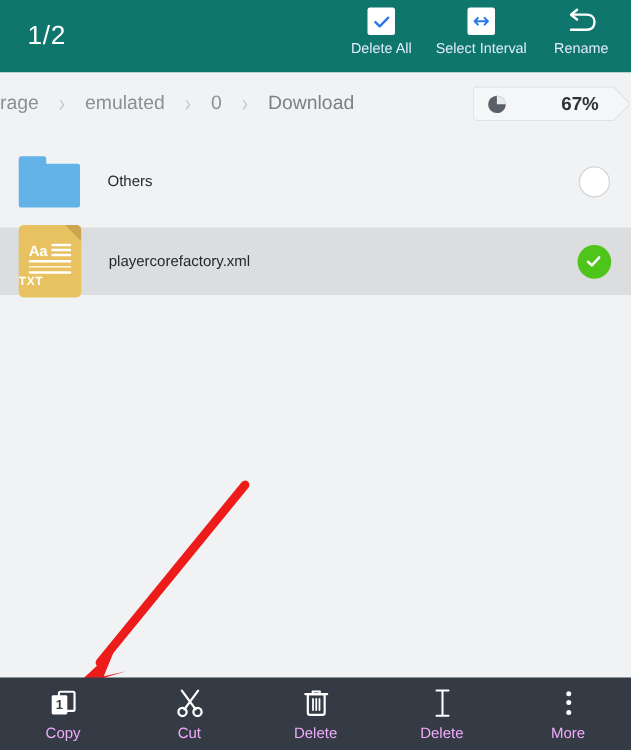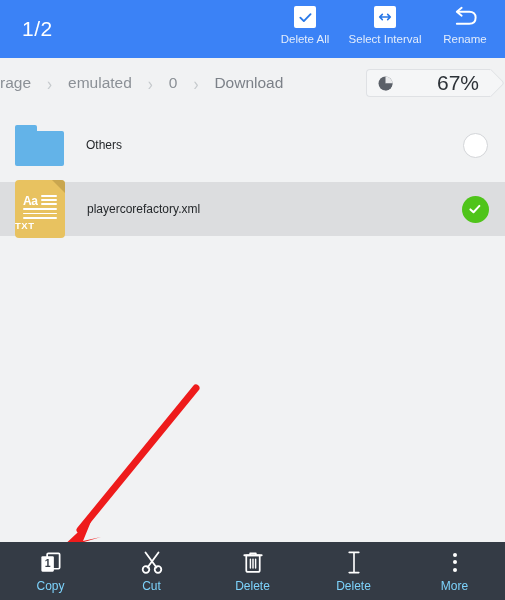--- a/index.html
+++ b/index.html
@@ -21,21 +21,21 @@
     background: #f1f2f3;
     overflow: hidden;
   }
 
   
   .topbar {
     position: absolute;
     top: 0; left: 0;
     width: 505px;
     height: 58px;
-    background: #3b82f6;
+    background: #0f766e;
     display: flex;
     align-items: center;
   }
   .counter {
     color: #ffffff;
     font-size: 21px;
     letter-spacing: 0.5px;
     margin-left: 22px;
     white-space: nowrap;
   }
@@ -135,22 +135,22 @@
     top: 3.4px;
     width: 19px;
     height: 19px;
     background: #f5f6f7;
     border-top: 1px solid #dfe1e4;
     border-right: 1px solid #dfe1e4;
     transform: rotate(45deg);
     border-radius: 0 4px 0 0;
   }
   .pct {
-    font-size: 21px;
-    font-weight: normal;
+    font-size: 15px;
+    font-weight: bold;
     color: #2d3238;
     position: relative;
     z-index: 2;
     margin-left: 36px;
   }
 
   
   .list {
     position: absolute;
     top: 108px; left: 0;
@@ -315,21 +315,21 @@
     cursor: pointer;
   }
   .btn .glyph {
     height: 26px;
     display: flex;
     align-items: center;
     justify-content: center;
     margin-bottom: 4px;
   }
   .btn .lbl {
-    color: #7dd3fc;
+    color: #f0abfc;
     font-size: 12px;
     white-space: nowrap;
   }
   .dots i {
     display: block;
     width: 4px;
     height: 4px;
     border-radius: 50%;
     background: #ffffff;
     margin-bottom: 3.5px;

